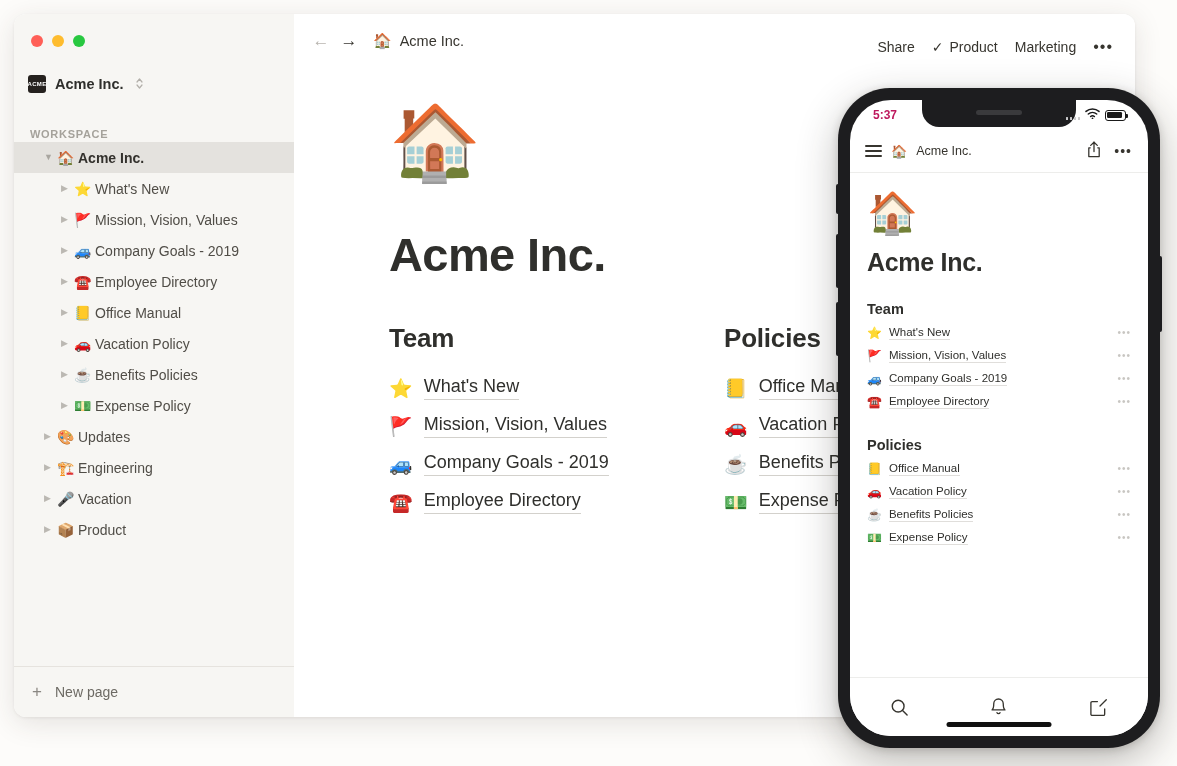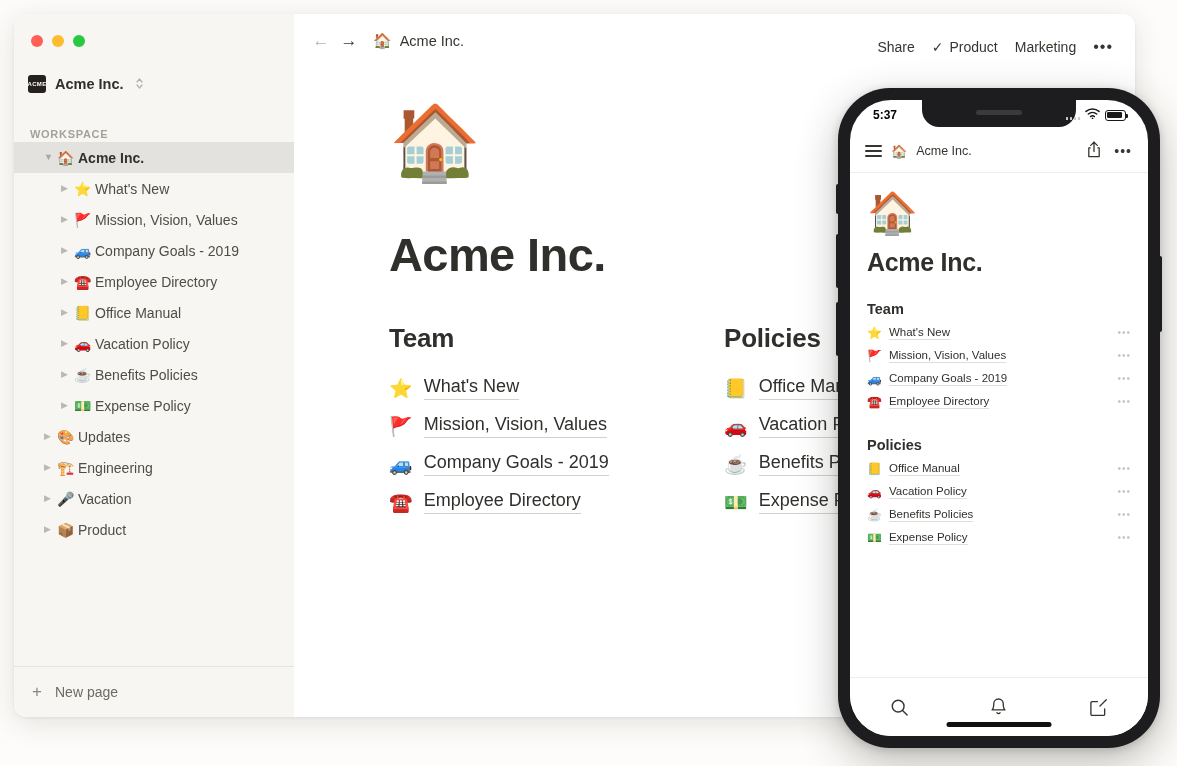--- a/index.html
+++ b/index.html
@@ -276,21 +276,21 @@
     border-radius: 3px;
     background: #3a3a3c;
   }
   .statusbar {
     height: 30px;
     display: flex;
     align-items: center;
     padding: 0 22px 0 23px;
     font-size: 12px;
     font-weight: bold;
-    color: #000000;
+    color: #be185d;
     position: relative;
     z-index: 5;
   }
   .sb-right {
     margin-left: auto;
     display: flex;
     align-items: center;
     gap: 5px;
   }
   .sig-bars { display: flex; align-items: flex-end; gap: 1.5px; height: 9px; }

